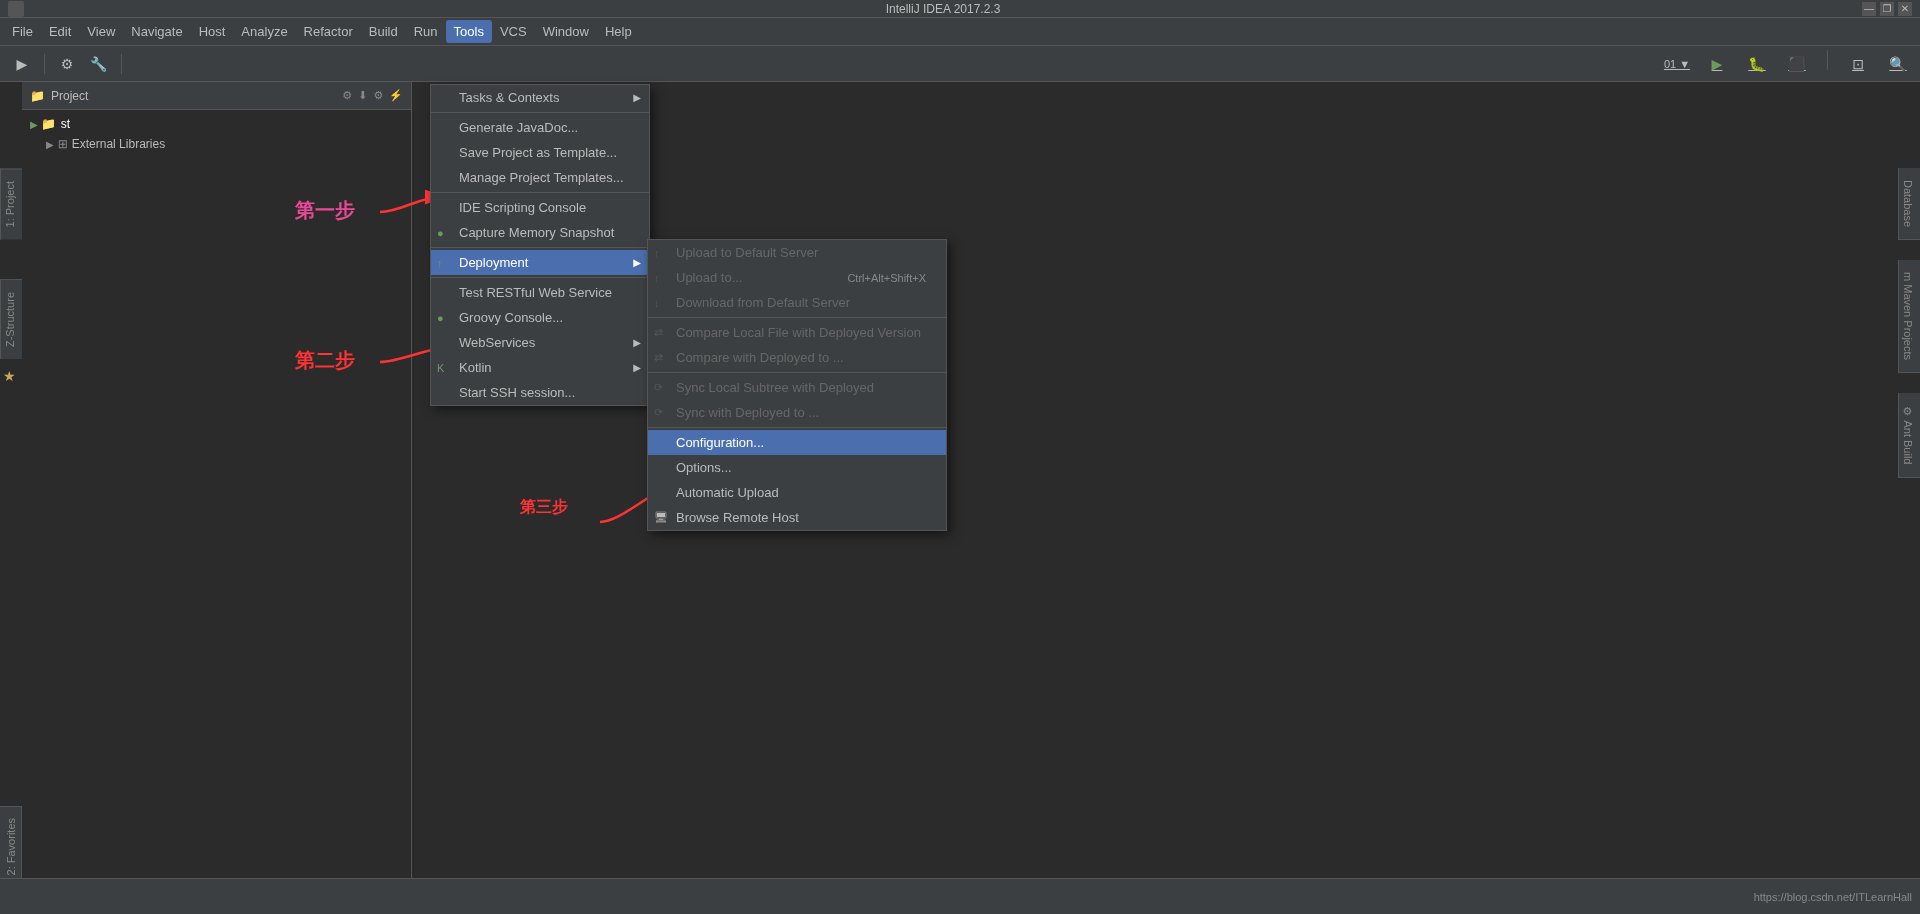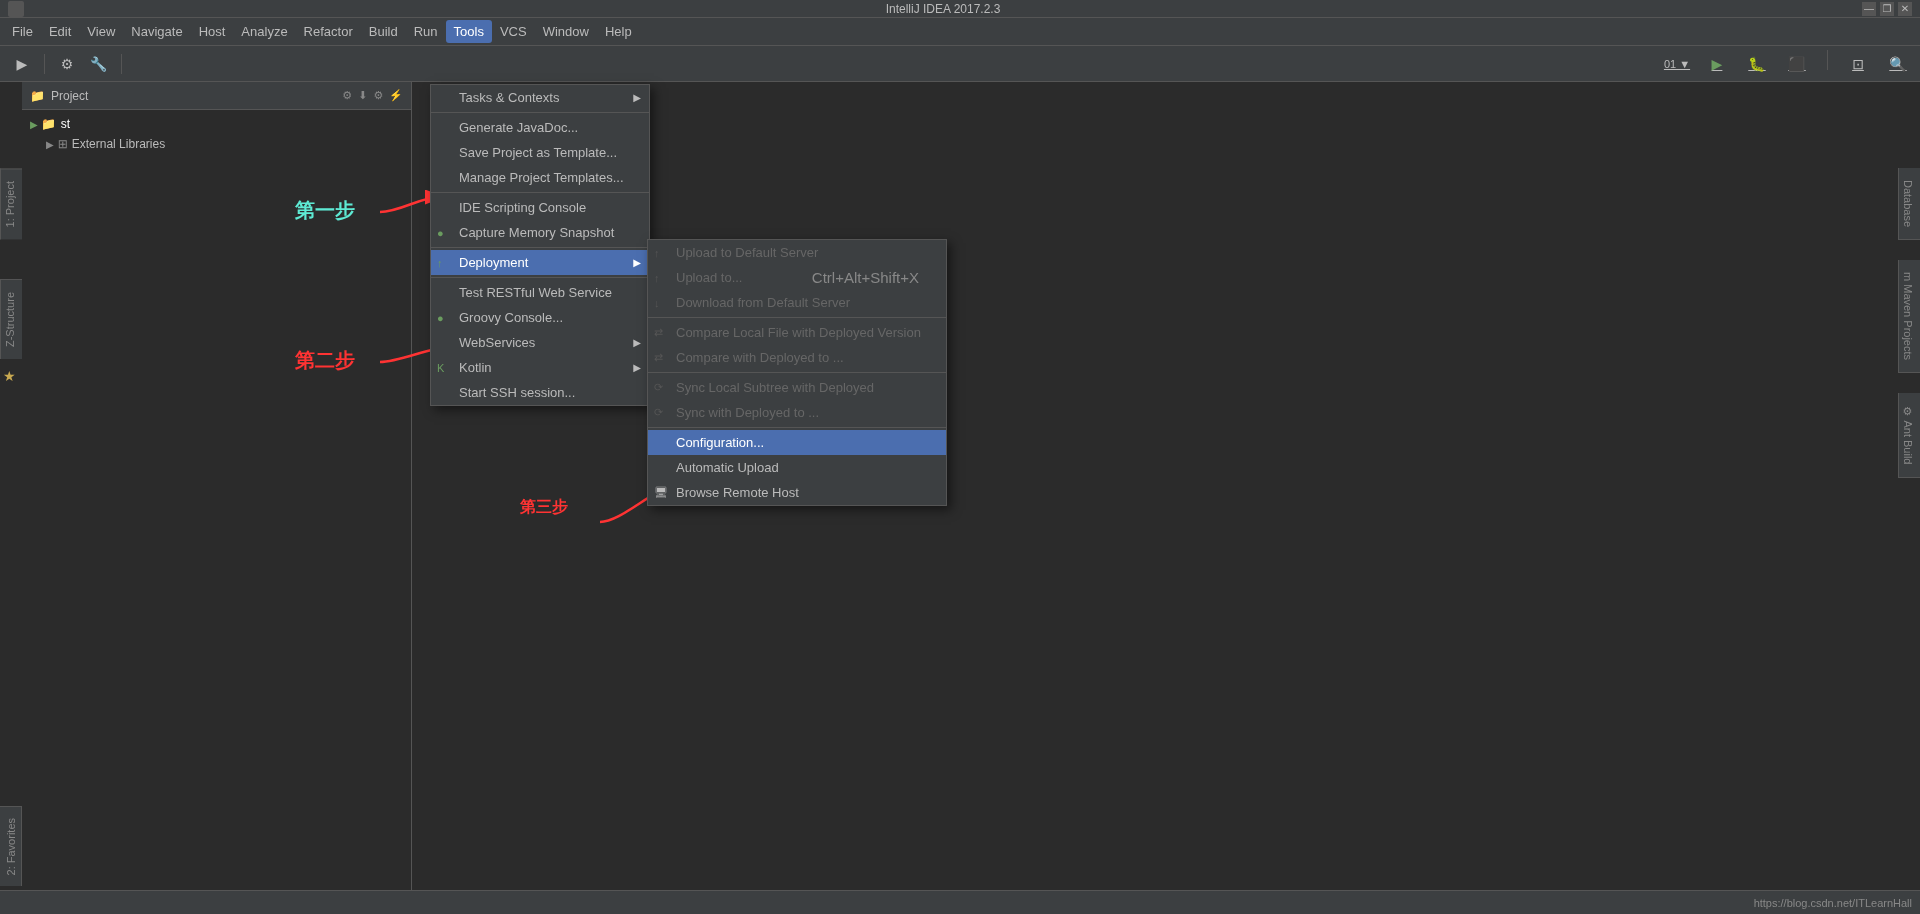--- a/index.html
+++ b/index.html
@@ -126,22 +126,22 @@
       color: #666;
       cursor: default;
     }
     .dropdown-item .submenu-arrow {
       position: absolute;
       right: 8px;
       font-size: 10px;
     }
     .dropdown-item .shortcut {
       position: absolute;
-      right: 27px;
-      font-size: 15px;
+      right: 20px;
+      font-size: 11px;
       color: #888;
       text-align: center;
     }
     .dropdown-sep {
       height: 1px;
       background: #555;
       margin: 2px 0;
     }
     .dropdown-item-icon {
       position: absolute;
@@ -154,21 +154,21 @@
       top: 50px;
       left: 430px;
     }
 
     
     .bottom-bar {
       position: absolute;
       bottom: 0;
       left: 0;
       width: 100%;
-      height: 24px;
+      height: 36px;
       background: #3c3f41;
       border-top: 1px solid #555;
       display: flex;
       align-items: center;
       padding: 0 8px;
       font-size: 11px;
       color: #888;
       text-align: right;
     }
     .bottom-url {
@@ -410,28 +410,29 @@
     <div class="dropdown-item disabled">
       <span class="dropdown-item-icon" style="color:#555;">⟳</span>
       Sync Local Subtree with Deployed
     </div>
     <div class="dropdown-item disabled">
       <span class="dropdown-item-icon" style="color:#555;">⟳</span>
       Sync with Deployed to ...
     </div>
     <div class="dropdown-sep"></div>
     <div class="dropdown-item highlighted">Configuration...</div>
+    <div class="dropdown-item">Options...</div>
     <div class="dropdown-item">Automatic Upload</div>
     <div class="dropdown-item">
       <span class="dropdown-item-icon">🖥</span>
       Browse Remote Host
     </div>
   </div>
 
-  <div style="position:absolute;top:115px;left:295px;color:#5eead4;font-size:20px;font-weight:bold;pointer-events:none;font-family:Liberation Mono, monospace;">
+  <div style="position:absolute;top:115px;left:295px;color:#ec4899;font-size:20px;font-weight:bold;pointer-events:none;font-family:Liberation Mono, monospace;">
     <span>第一步</span>
   </div>
 
   <svg style="position:absolute;top:100px;left:370px;pointer-events:none;" width="80" height="40">
     <defs>
         <marker id="a1" markerWidth="8" markerHeight="8" refX="6" refY="3" orient="auto">
           <path d="M0,0 L0,6 L8,3 z" fill="#ff3333"></path>
         </marker>
       </defs>
     <path d="M10,30 C30,30 50,15 70,15" stroke="#ff3333" stroke-width="2.5" fill="none" marker-end="url(#a1)"></path>

